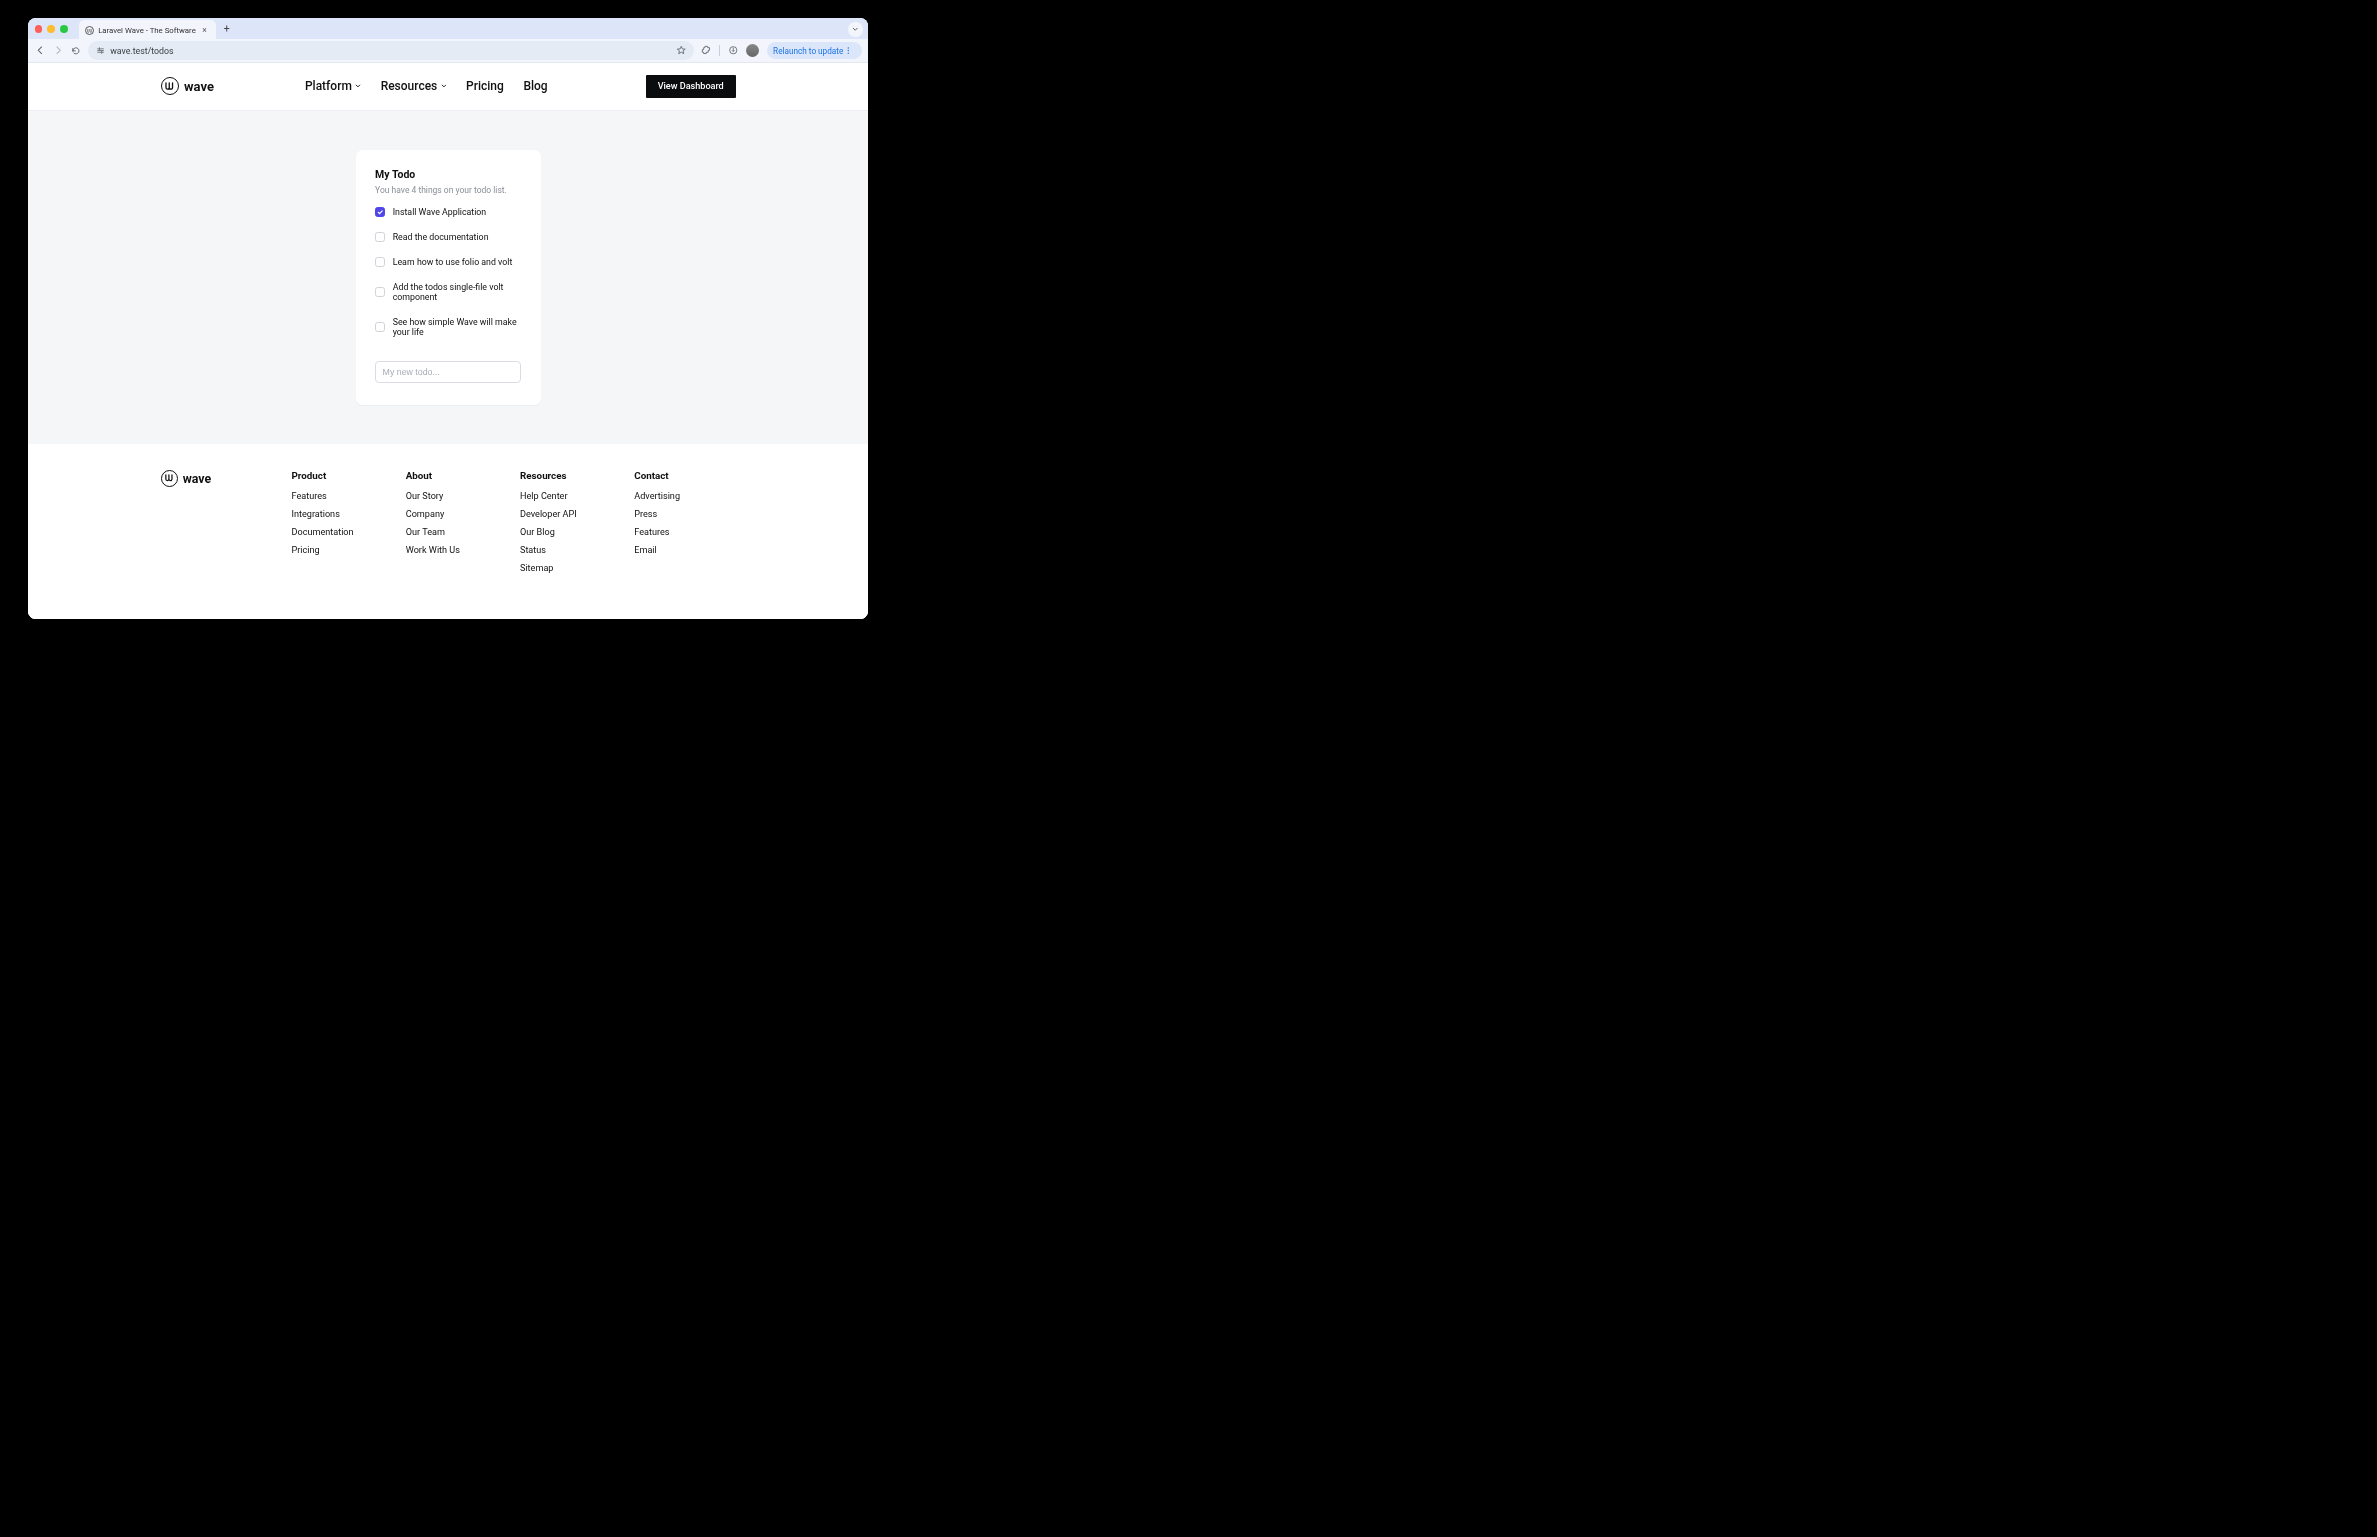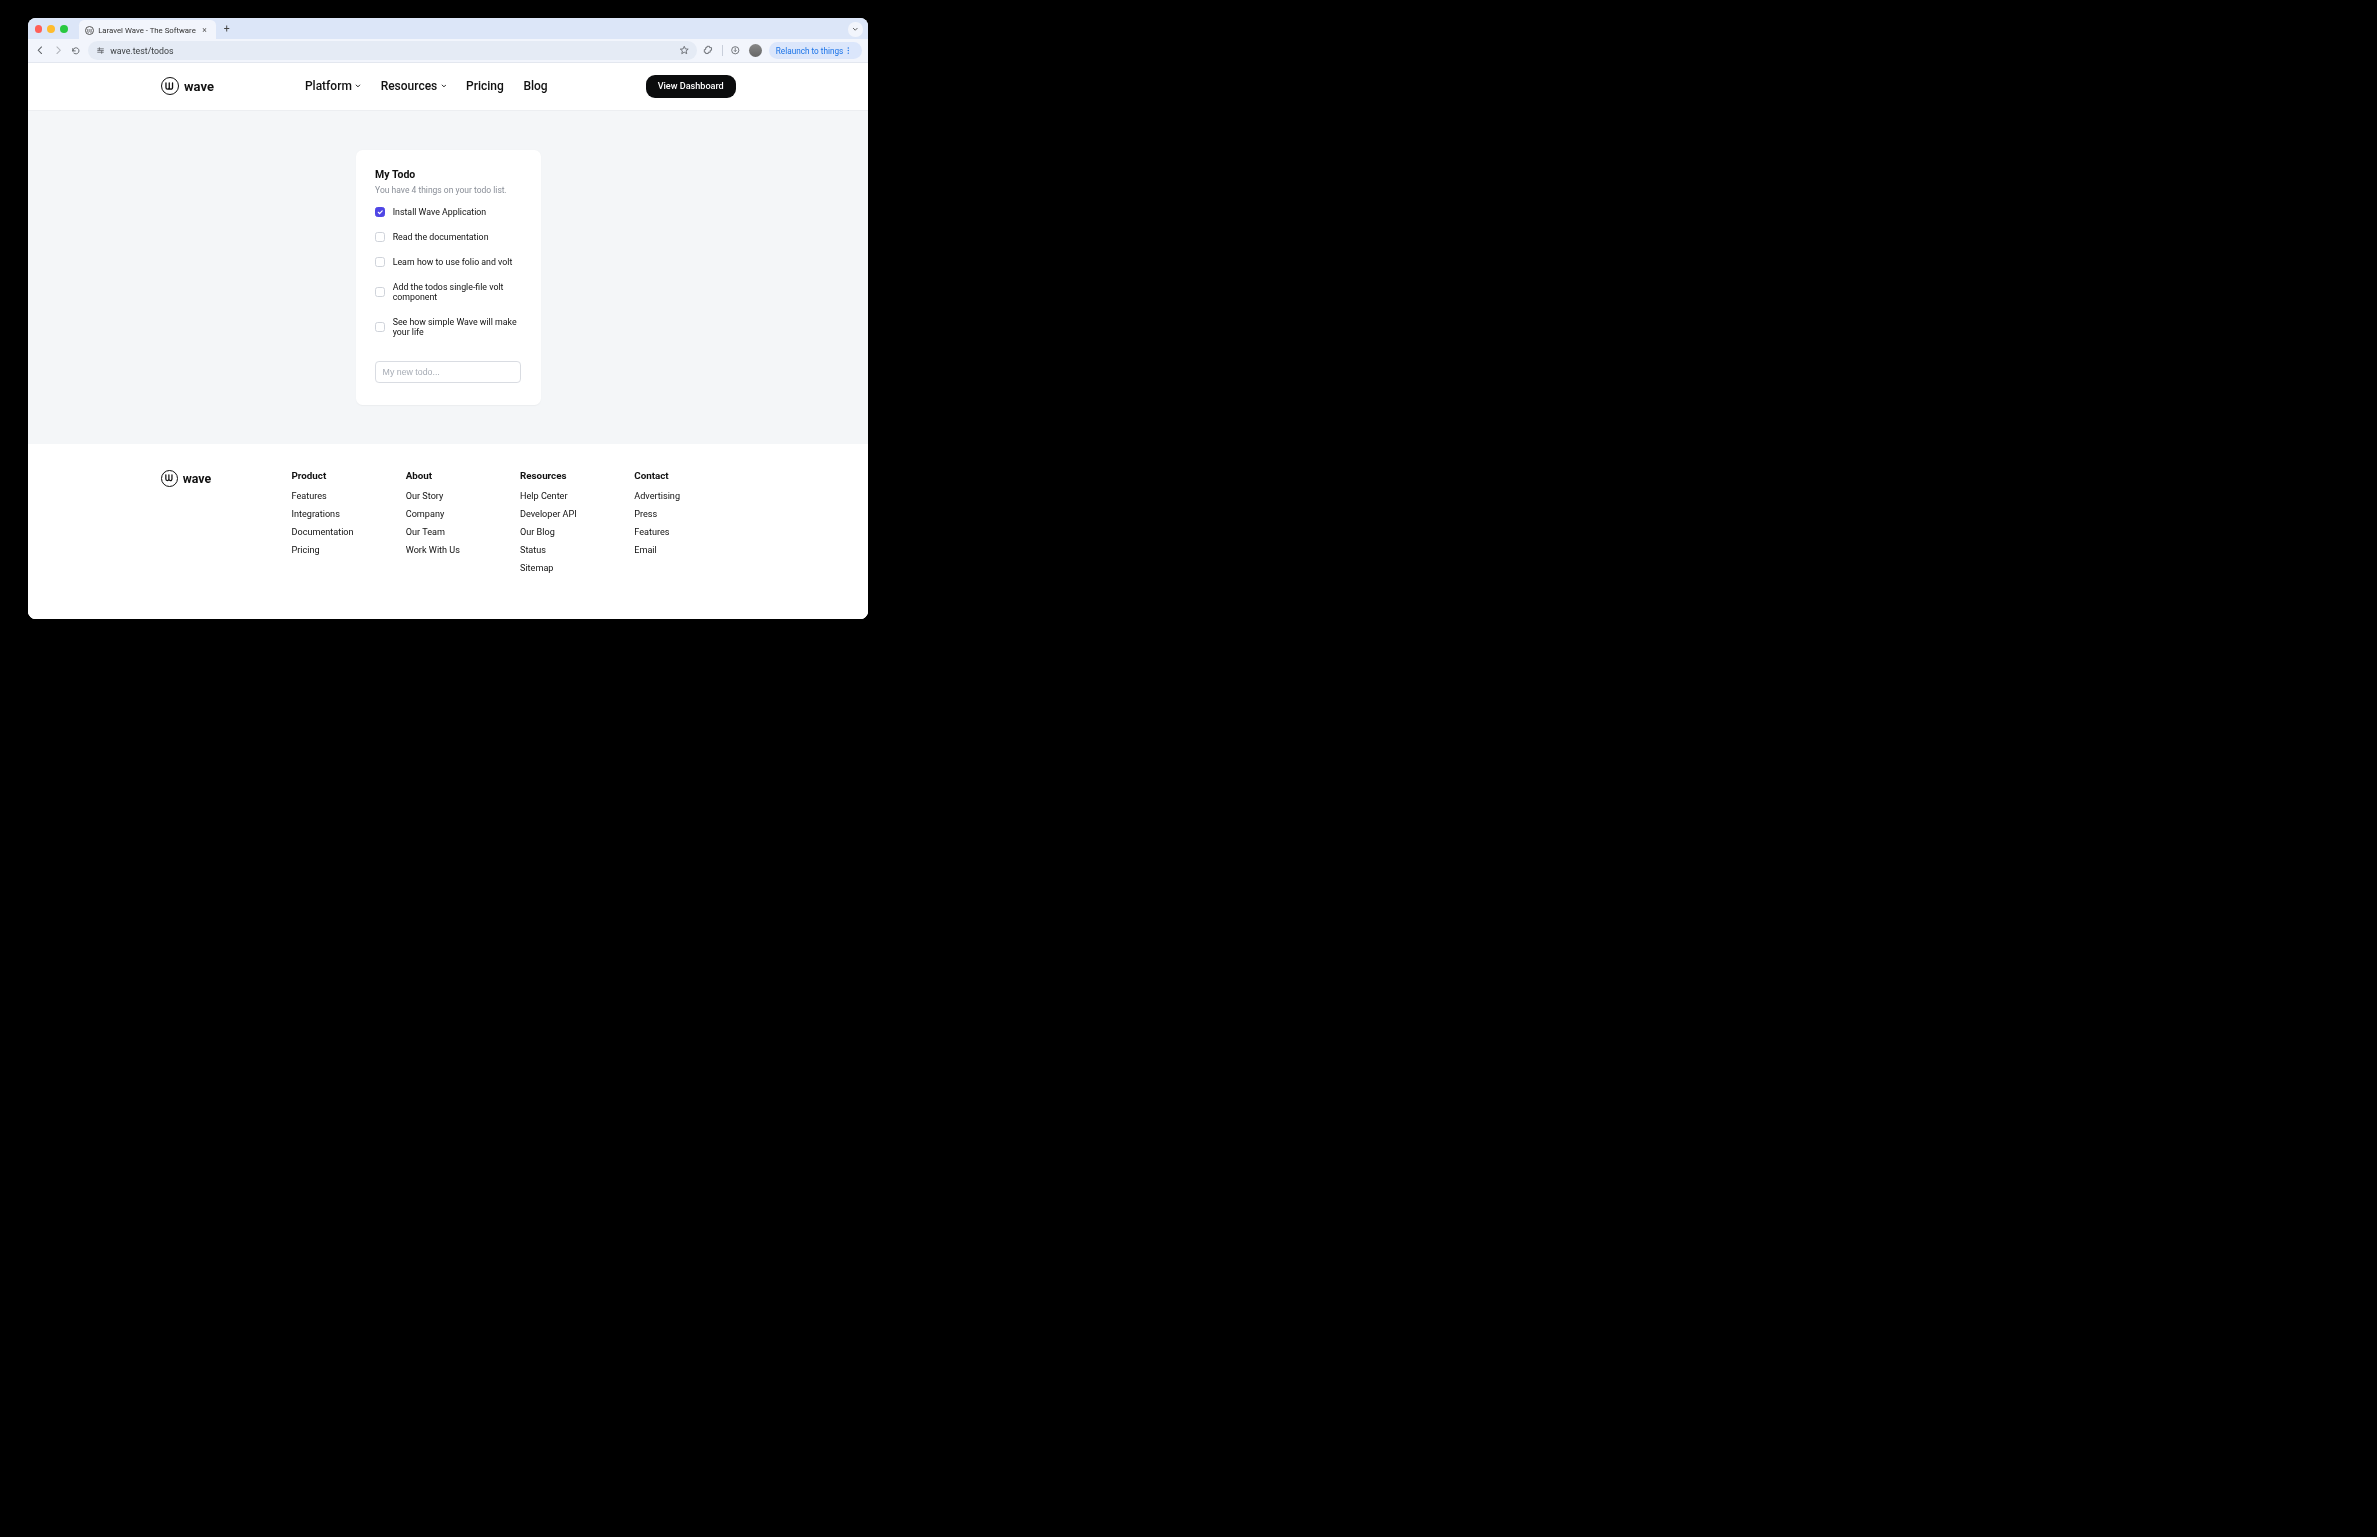--- a/index.html
+++ b/index.html
@@ -136,21 +136,21 @@
       display: flex; align-items: center; justify-content: center;
     }
     .nav { display: flex; gap: 19.6px; margin-left: 65px; }
     .nav-item { font-size: 12px; color: #111; font-weight: 500; display: flex; align-items: center; gap: 3.3px; }
     .chev { font-size: 6.5px; }
     .cta {
       margin-left: auto;
       background: #0b0c0d;
       color: #fff;
       padding: 6.5px 11.8px;
-      border-radius: 9px;
+      border-radius: 1px;
       font-size: 9.1px;
       font-weight: 500;
     }
 
     
     .page-main {
       background: #f4f6f8;
       flex: 1 0 auto;
       padding: 39px 0;
       display: flex;
@@ -274,21 +274,21 @@
       </span>
       <span class="separator"></span>
       <span>
         <svg width="10.5" height="10.5" viewBox="0 0 16 16">
             <circle cx="8" cy="8" r="5.5" stroke="#5f6368" stroke-width="1.3" fill="none"></circle>
             <path d="M8 4 v6 l-2 -2 M8 10 l2 -2" stroke="#5f6368" stroke-width="1.2" fill="none"></path>
           </svg>
       </span>
       <span class="avatar"></span>
       <span class="relaunch">
-        <span>Relaunch to things</span>
+        <span>Relaunch to update</span>
         <svg width="7.8" height="9.1" viewBox="0 0 12 14">
             <circle cx="2" cy="3" r="1.1" fill="#1a73e8"></circle>
             <circle cx="2" cy="7" r="1.1" fill="#1a73e8"></circle>
             <circle cx="2" cy="11" r="1.1" fill="#1a73e8"></circle>
           </svg>
       </span>
     </div>
   </div>
 
   <div class="viewport">

